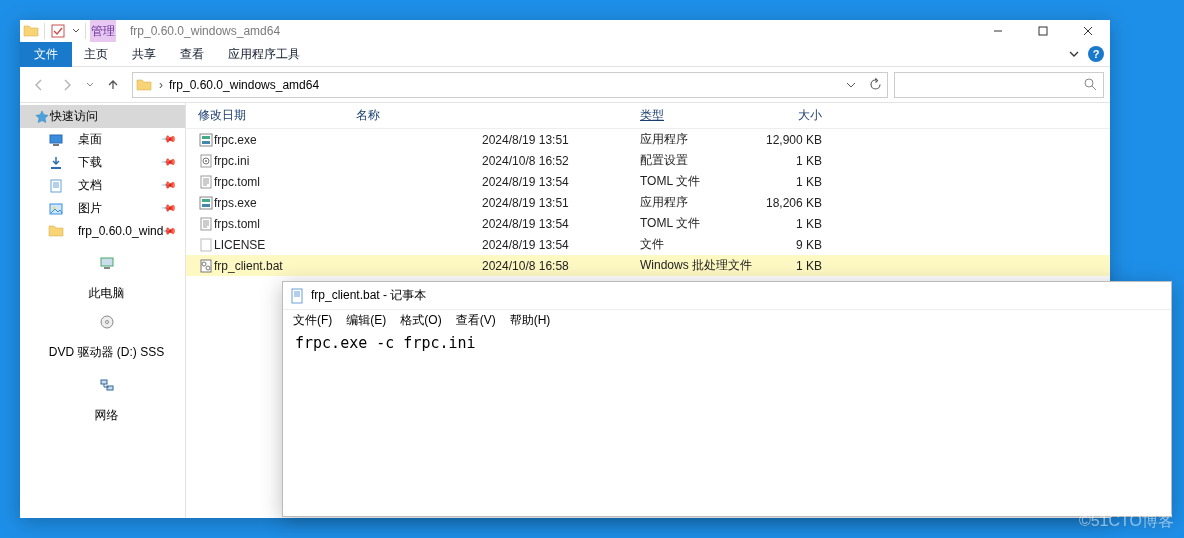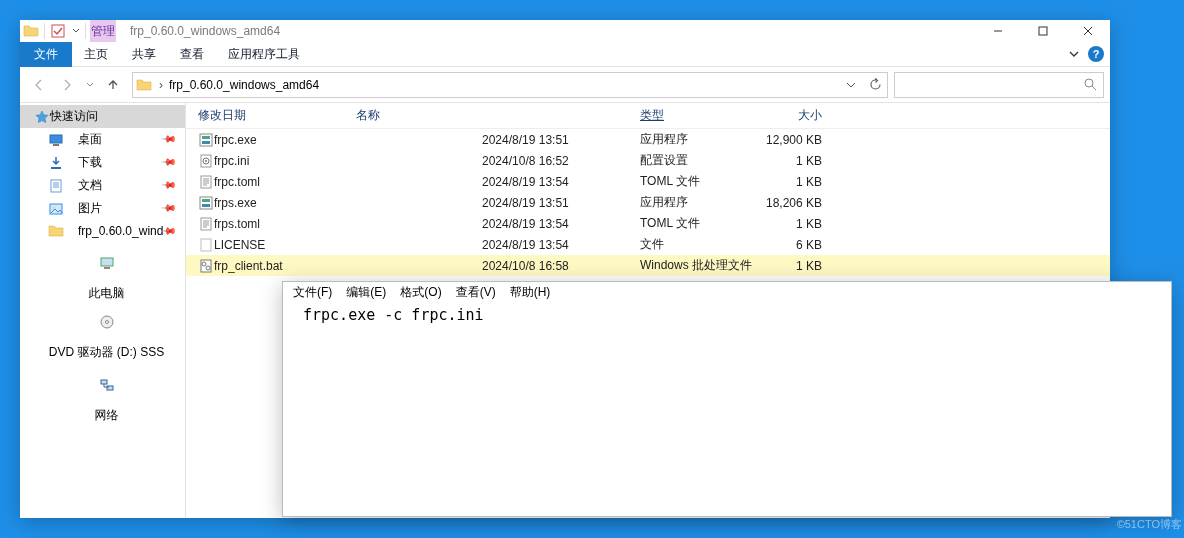--- a/index.html
+++ b/index.html
@@ -52,22 +52,22 @@
   .cell-name { width: 284px; display:flex; align-items:center; gap:0; }
   .cell-date { width: 158px; }
   .cell-type { width: 128px; }
   .cell-size { width: 80px; text-align:right; padding-right:14px; padding-left:0;}
   .ico { width:16px; height:16px; display:inline-flex; align-items:center; justify-content:center; flex-shrink:0;}
   
   .notepad { position:absolute; left: 282px; top: 281px; width: 890px; height: 236px; background:#fff; border:1px solid #bbb; box-shadow: 0 4px 20px rgba(0,0,0,0.25); display:flex; flex-direction:column; }
   .np-title { height: 28px; display:flex; align-items:center; padding-left:6px; gap:6px; border-bottom:1px solid #eee;}
   .np-menu { height: 20px; display:flex; align-items:center; padding-left:4px; gap:2px; }
   .np-menu span { padding: 0 6px; }
-  .np-body { flex:1; padding: 4px 20px; font-size: 15px; font-family: Consolas, monospace;}
-  .watermark { position:absolute; right: 2px; bottom: 6px; color: rgba(255,255,255,0.5); font-size: 11px;}
+  .np-body { flex:1; padding: 4px 12px; font-size: 15px; font-family: Consolas, monospace;}
+  .watermark { position:absolute; right: 10px; bottom: 6px; color: rgba(255,255,255,0.5); font-size: 16px;}
   svg { display:block; }
 </style>
 </head>
 <body>
 
 <div class="window">
 
   <div class="titlebar">
     <div class="qat">
       <div class="qat-item">
@@ -357,21 +357,21 @@
             <div class="cell cell-name">
               <span class="ico">
                 <svg width="16" height="16">
                   <rect x="3" y="2" width="10" height="12" fill="#fff" stroke="#bbb"></rect>
                 </svg>
               </span>
               <span>LICENSE</span>
             </div>
             <div class="cell cell-date">2024/8/19 13:54</div>
             <div class="cell cell-type">文件</div>
-            <div class="cell cell-size">6 KB</div>
+            <div class="cell cell-size">9 KB</div>
           </div>
           <div class="file-row selected">
             <div class="cell cell-name">
               <span class="ico">
                 <svg width="16" height="16">
                   <rect x="3" y="2" width="10" height="12" fill="#fff" stroke="#777"></rect>
                   <circle cx="6" cy="6" r="2" fill="none" stroke="#777"></circle>
                   <circle cx="10" cy="10" r="2" fill="none" stroke="#777"></circle>
                 </svg>
               </span>
@@ -380,20 +380,29 @@
             <div class="cell cell-date">2024/10/8 16:58</div>
             <div class="cell cell-type">Windows 批处理文件</div>
             <div class="cell cell-size">1 KB</div>
           </div>
         </div>
     </div>
   </div>
 </div>
 
 <div class="notepad">
+  <div class="np-title">
+    <span class="ico">
+        <svg width="16" height="16">
+          <rect x="3" y="1" width="10" height="14" fill="#fff" stroke="#6aa0d8"></rect>
+          <path d="M5 4h6M5 6h6M5 8h6" stroke="#6aa0d8"></path>
+        </svg>
+      </span>
+    <span>frp_client.bat - 记事本</span>
+  </div>
   <div class="np-menu">
     <span>文件(F)</span>
     <span>编辑(E)</span>
     <span>格式(O)</span>
     <span>查看(V)</span>
     <span>帮助(H)</span>
   </div>
   <div class="np-body">frpc.exe -c frpc.ini</div>
 </div>
 

